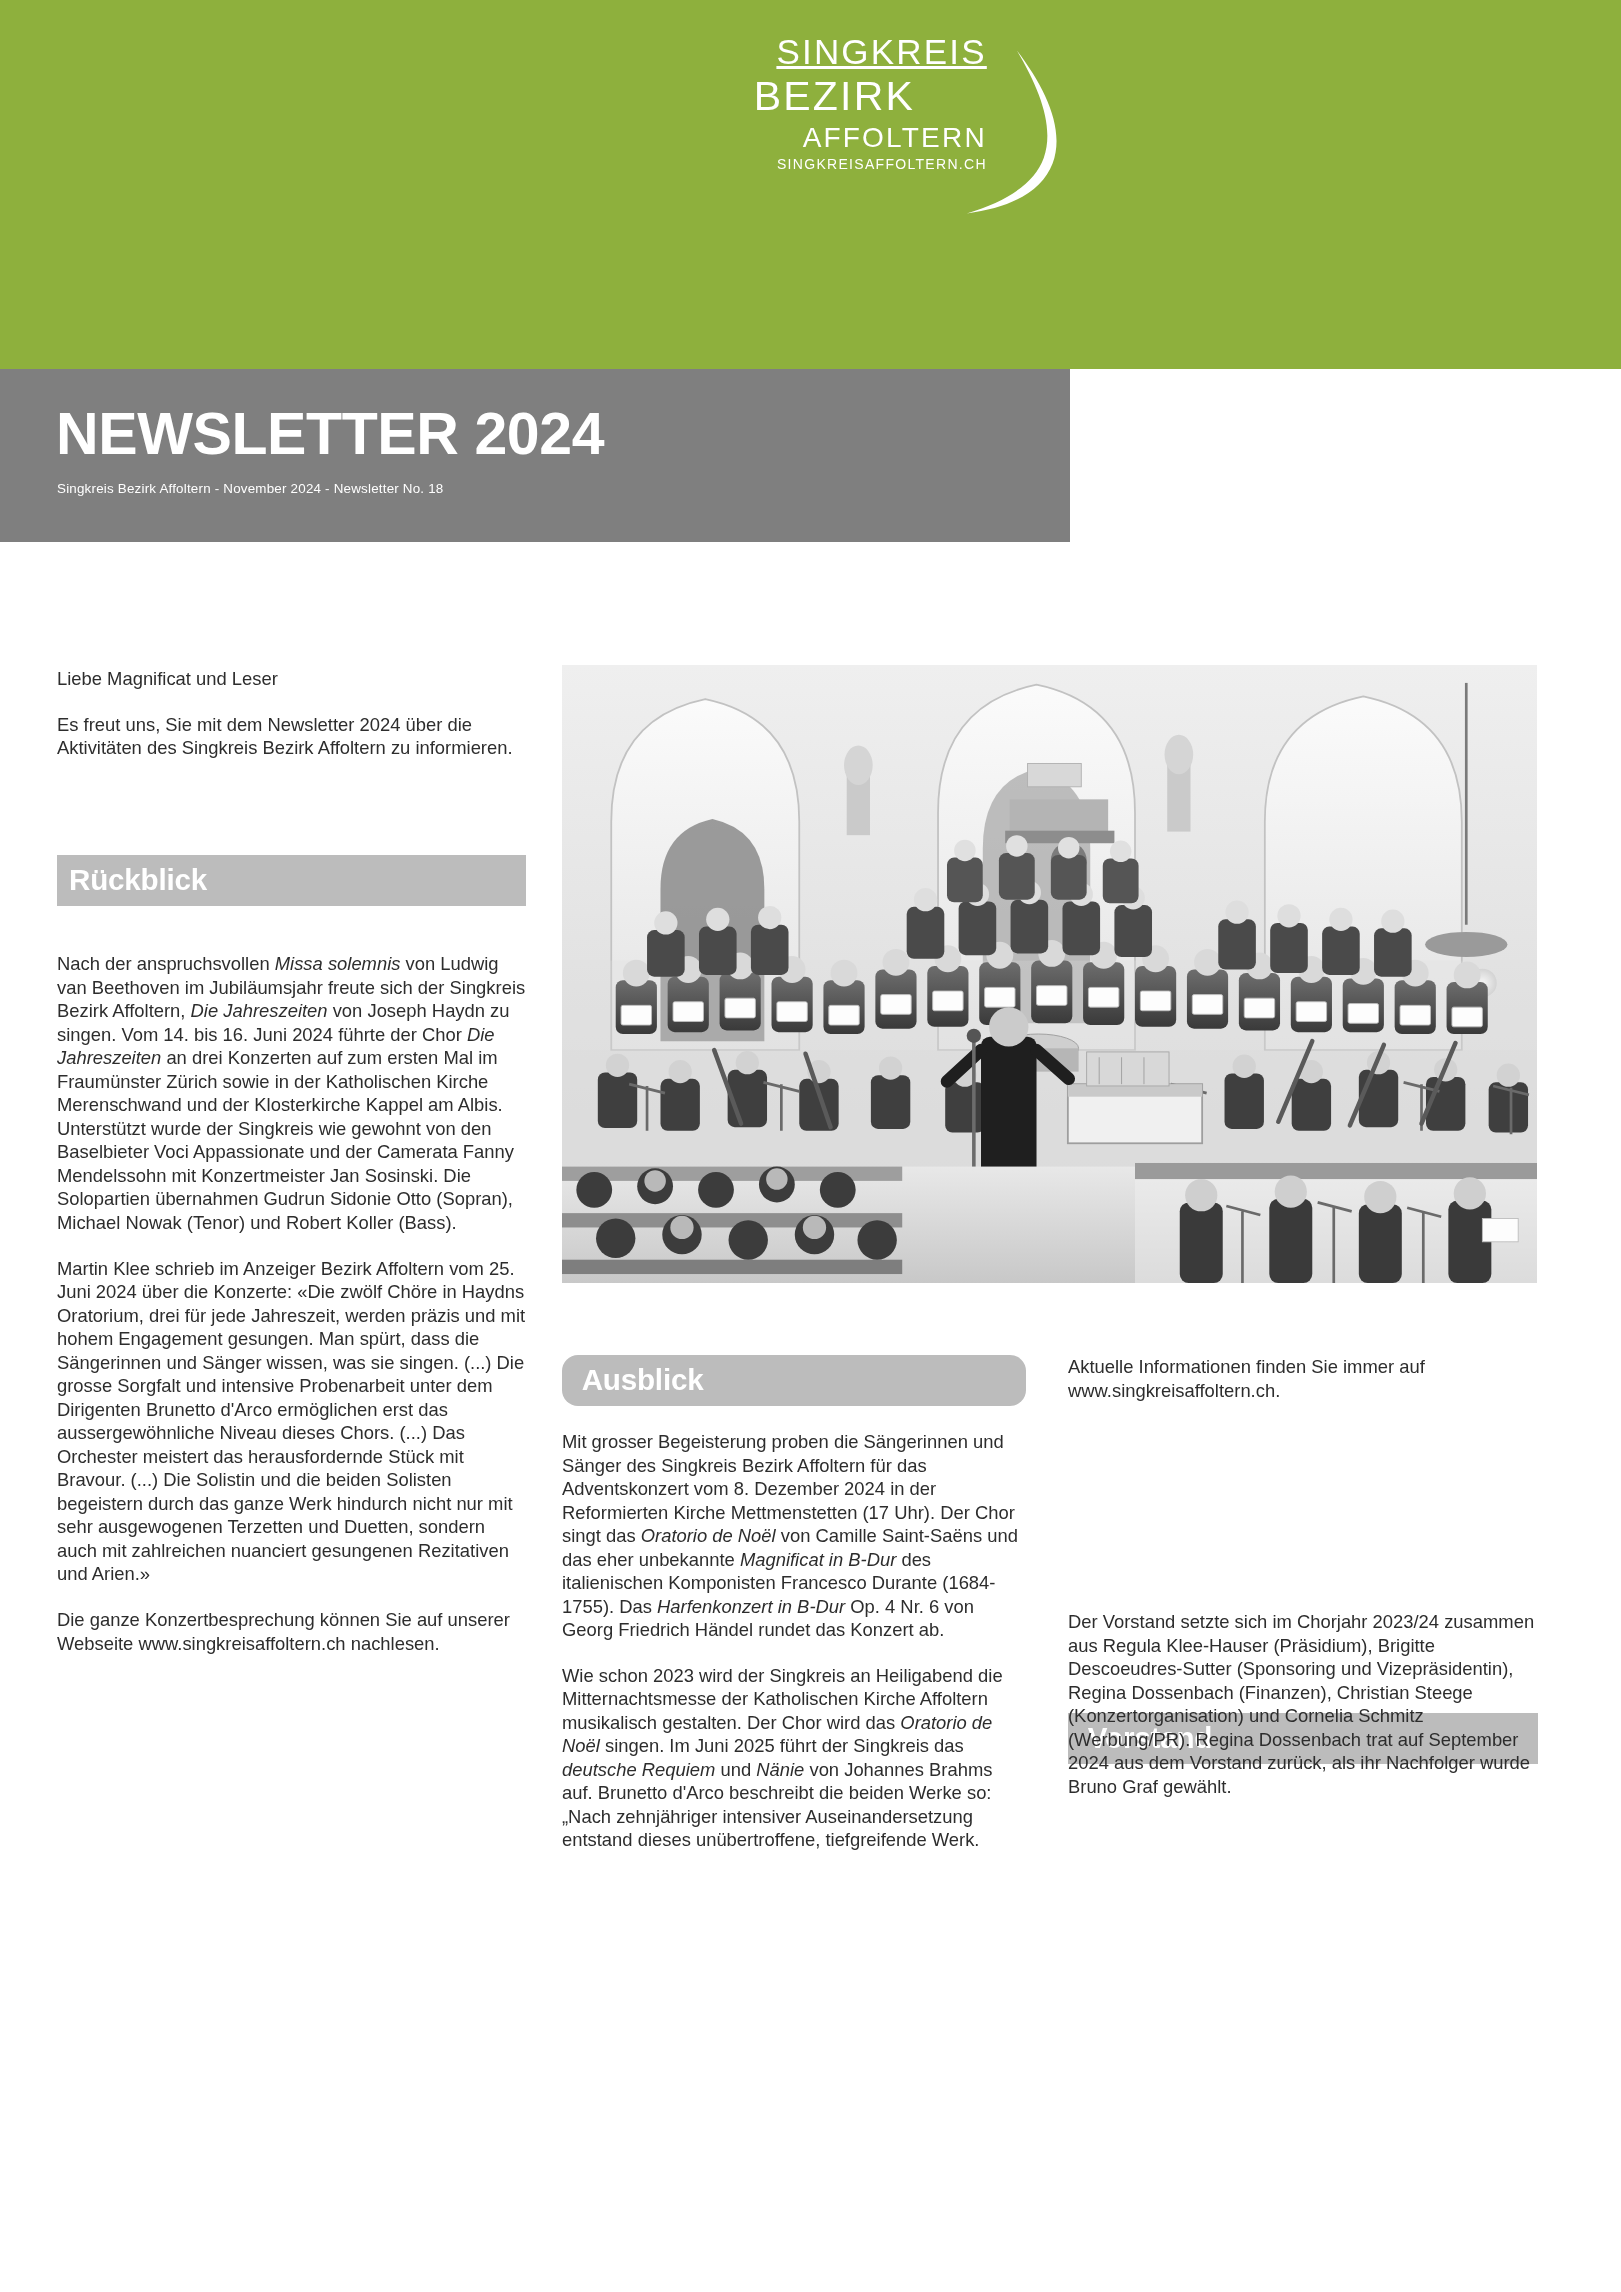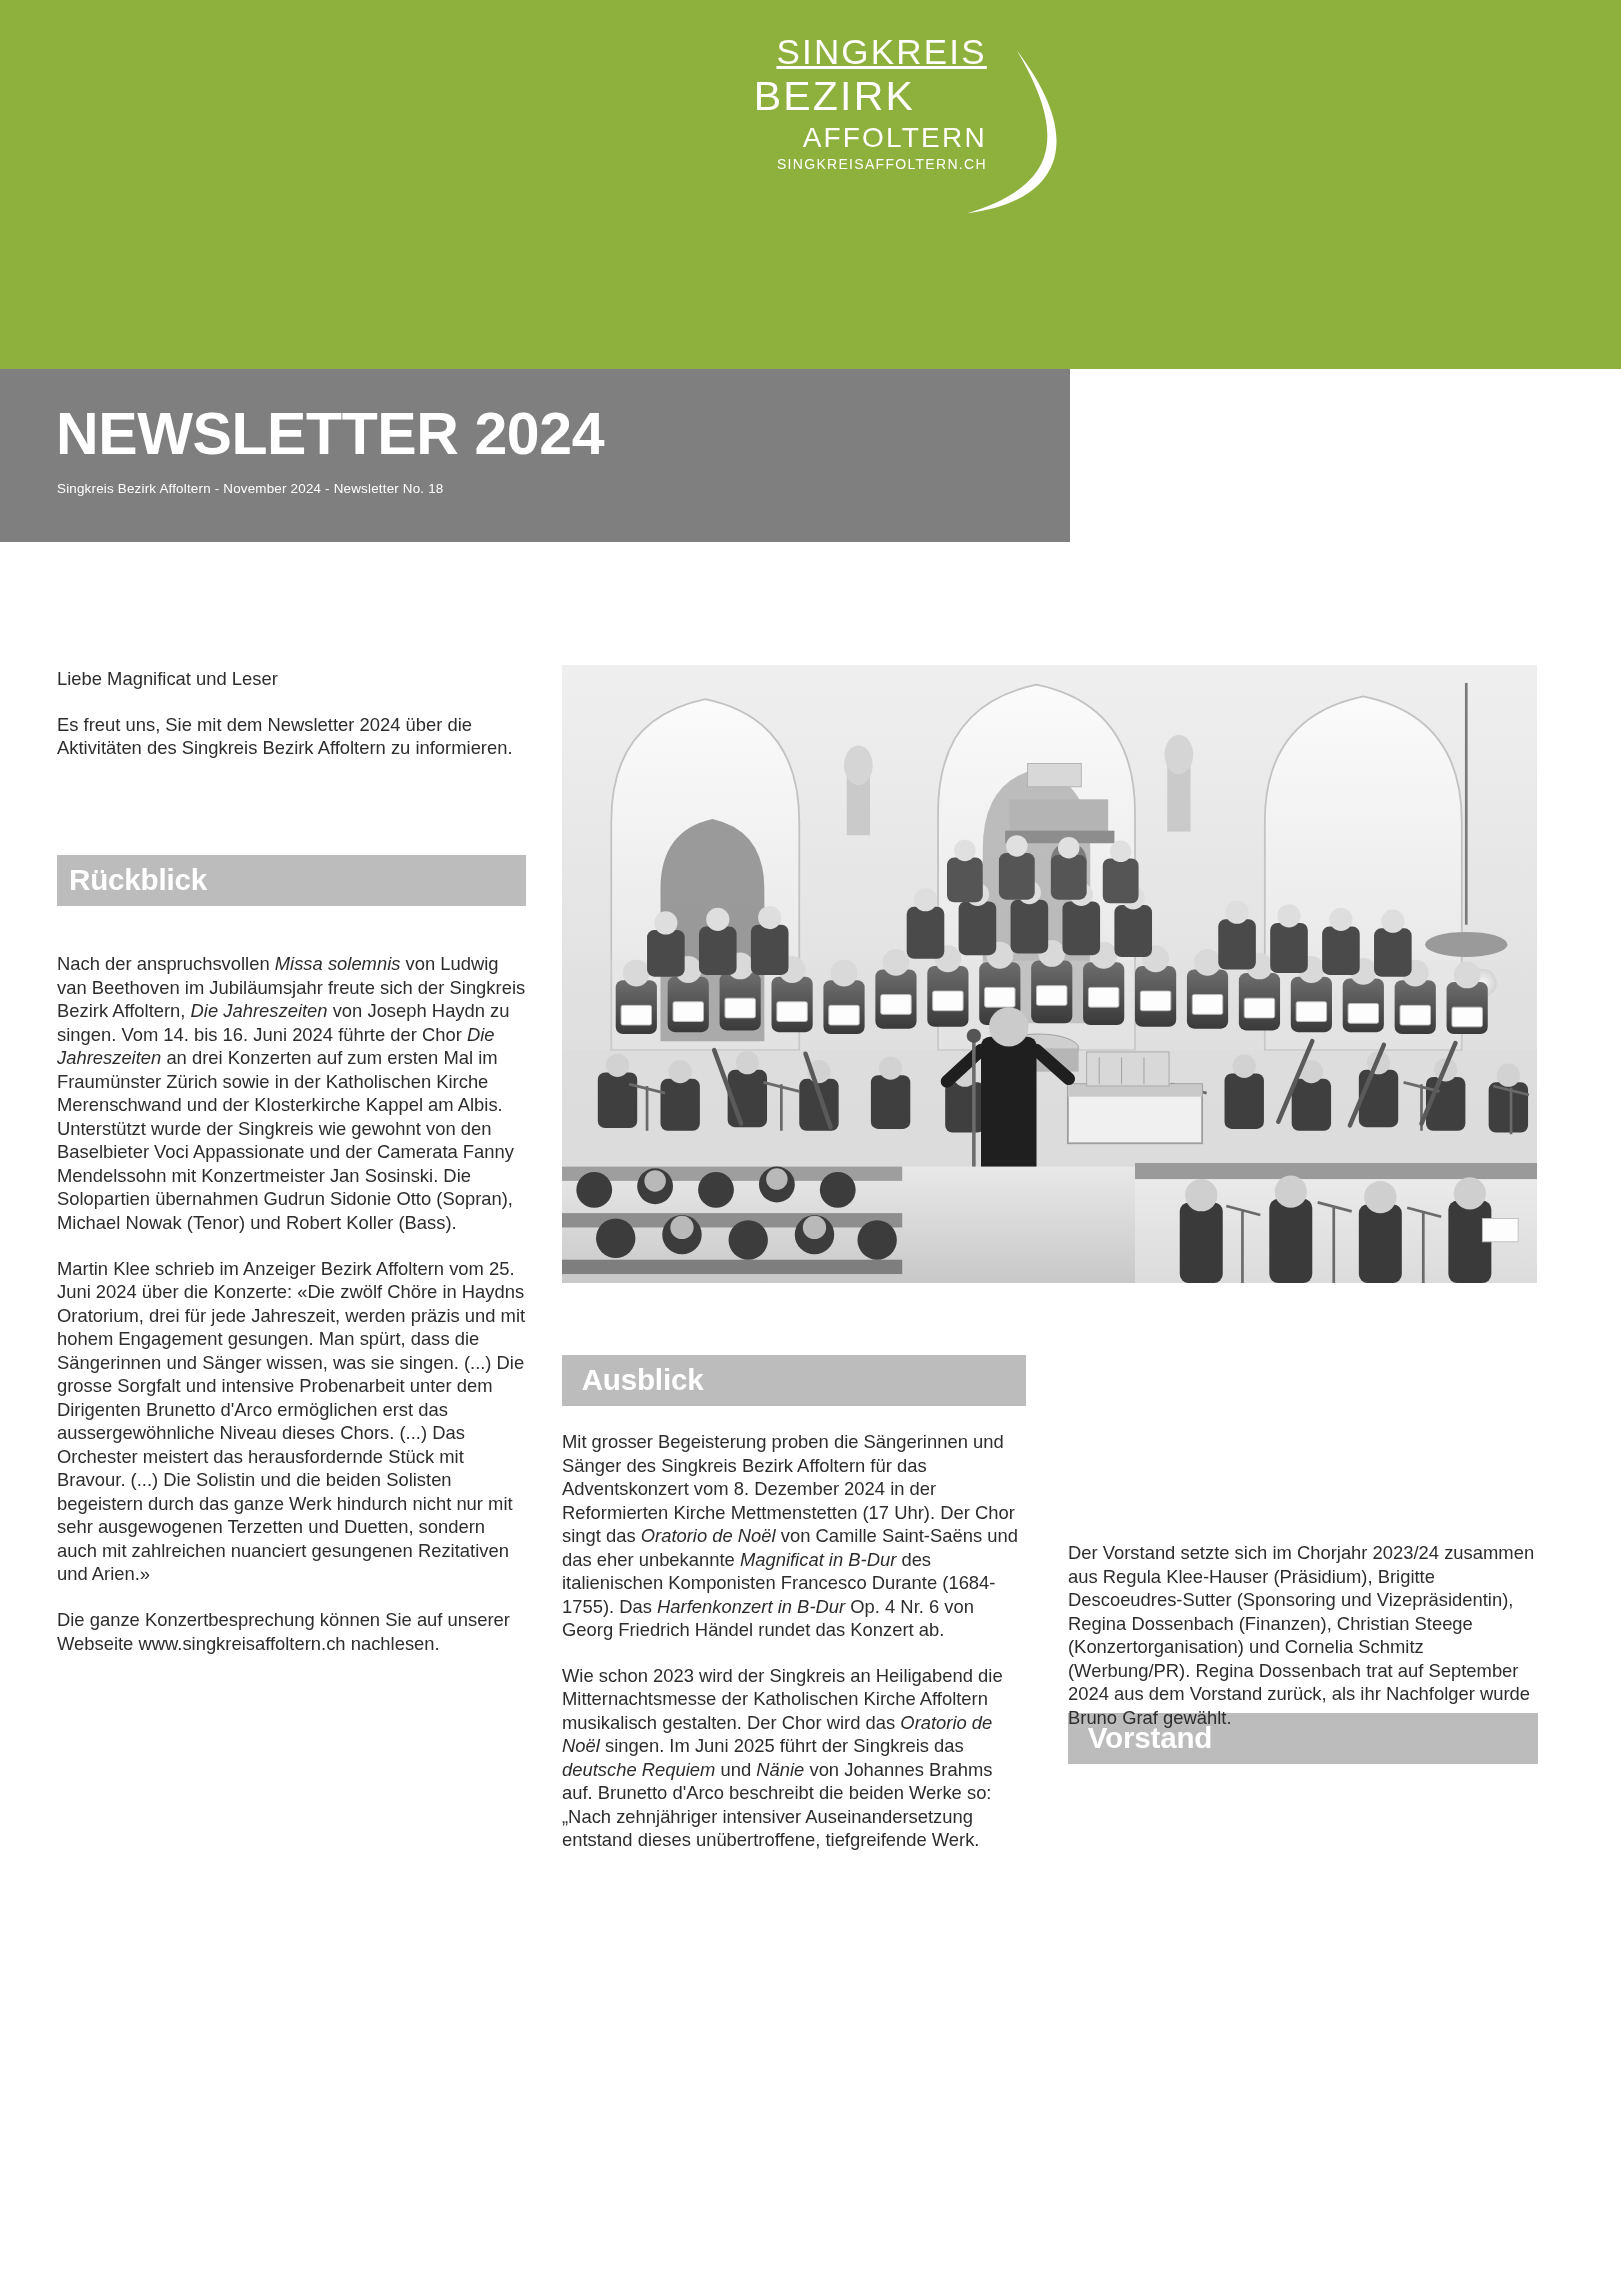--- a/index.html
+++ b/index.html
@@ -74,21 +74,21 @@
   .sec-head{
     background:#bcbcbc;
     color:#ffffff;
     font-size:29.6px;
     font-weight:700;
     padding:9.9px 19.7px 11.6px 19.7px;
     line-height:1.0;
     letter-spacing:-0.2px;
   }
   .sec-rueckblick{ position:absolute; left:57px;  top:855px;  width:469px;padding-left:12px; }
-  .sec-ausblick  { position:absolute; left:562px; top:1355px; width:464px; }
+  .sec-ausblick  { position:absolute; left:562px; top:1355px; width:464px;border-radius:16px; }
   .sec-vorstand  { position:absolute; left:1068px;top:1713px; width:470px; }
 
   
   .photo{
     position:absolute; left:562px; top:665px; width:975px; height:618px;
     overflow:hidden; background:#cfcfcf;
   }
   .photo svg{ display:block; width:100%; height:100%; }
 </style>
 </head>
@@ -397,16 +397,17 @@
   <p>Martin Klee schrieb im Anzeiger Bezirk Affoltern vom 25. Juni 2024 über die Konzerte: «Die zwölf Chöre in Haydns Oratorium, drei für jede Jahreszeit, werden präzis und mit hohem Engagement gesungen. Man spürt, dass die Sängerinnen und Sänger wissen, was sie singen. (...) Die grosse Sorgfalt und intensive Probenarbeit unter dem Dirigenten Brunetto d'Arco ermöglichen erst das aussergewöhnliche Niveau dieses Chors. (...) Das Orchester meistert das herausfordernde Stück mit Bravour. (...) Die Solistin und die beiden Solisten begeistern durch das ganze Werk hindurch nicht nur mit sehr ausgewogenen Terzetten und Duetten, sondern auch mit zahlreichen nuanciert gesungenen Rezitativen und Arien.»</p>
   <p>Die ganze Konzertbesprechung können Sie auf unserer Webseite www.singkreisaffoltern.ch nachlesen.</p>
 </div>
 
 <div class="col col2">
   <p><span>Mit grosser Begeisterung proben die Sängerinnen und Sänger des Singkreis Bezirk Affoltern für das Adventskonzert vom 8. Dezember 2024 in der Reformierten Kirche Mettmenstetten (17 Uhr). Der Chor singt das </span><em>Oratorio de Noël</em><span> von Camille Saint-Saëns und das eher unbekannte </span><em>Magnificat in B-Dur</em><span> des italienischen Komponisten Francesco Durante (1684-1755). Das </span><em>Harfenkonzert in B-Dur</em><span> Op. 4 Nr. 6 von Georg Friedrich Händel rundet das Konzert ab.</span></p>
   <p><span>Wie schon 2023 wird der Singkreis an Heiligabend die Mitternachtsmesse der Katholischen Kirche Affoltern musikalisch gestalten. Der Chor wird das </span><em>Oratorio de Noël</em><span> singen. Im Juni 2025 führt der Singkreis das </span><em>deutsche Requiem</em><span> und </span><em>Nänie</em><span> von Johannes Brahms auf. Brunetto d'Arco beschreibt die beiden Werke so: „Nach zehnjähriger intensiver Auseinandersetzung entstand dieses unübertroffene, tiefgreifende Werk.</span></p>
 </div>
 
 <div class="col col3">
+  <p>Aktuelle Informationen finden Sie immer auf www.singkreisaffoltern.ch.</p>
   <div style="height:186px"></div>
   <p>Der Vorstand setzte sich im Chorjahr 2023/24 zusammen aus Regula Klee-Hauser (Präsidium), Brigitte Descoeudres-Sutter (Sponsoring und Vizepräsidentin), Regina Dossenbach (Finanzen), Christian Steege (Konzertorganisation) und Cornelia Schmitz (Werbung/PR). Regina Dossenbach trat auf September 2024 aus dem Vorstand zurück, als ihr Nachfolger wurde Bruno Graf gewählt.</p>
 </div>
 
 
 </body></html>

